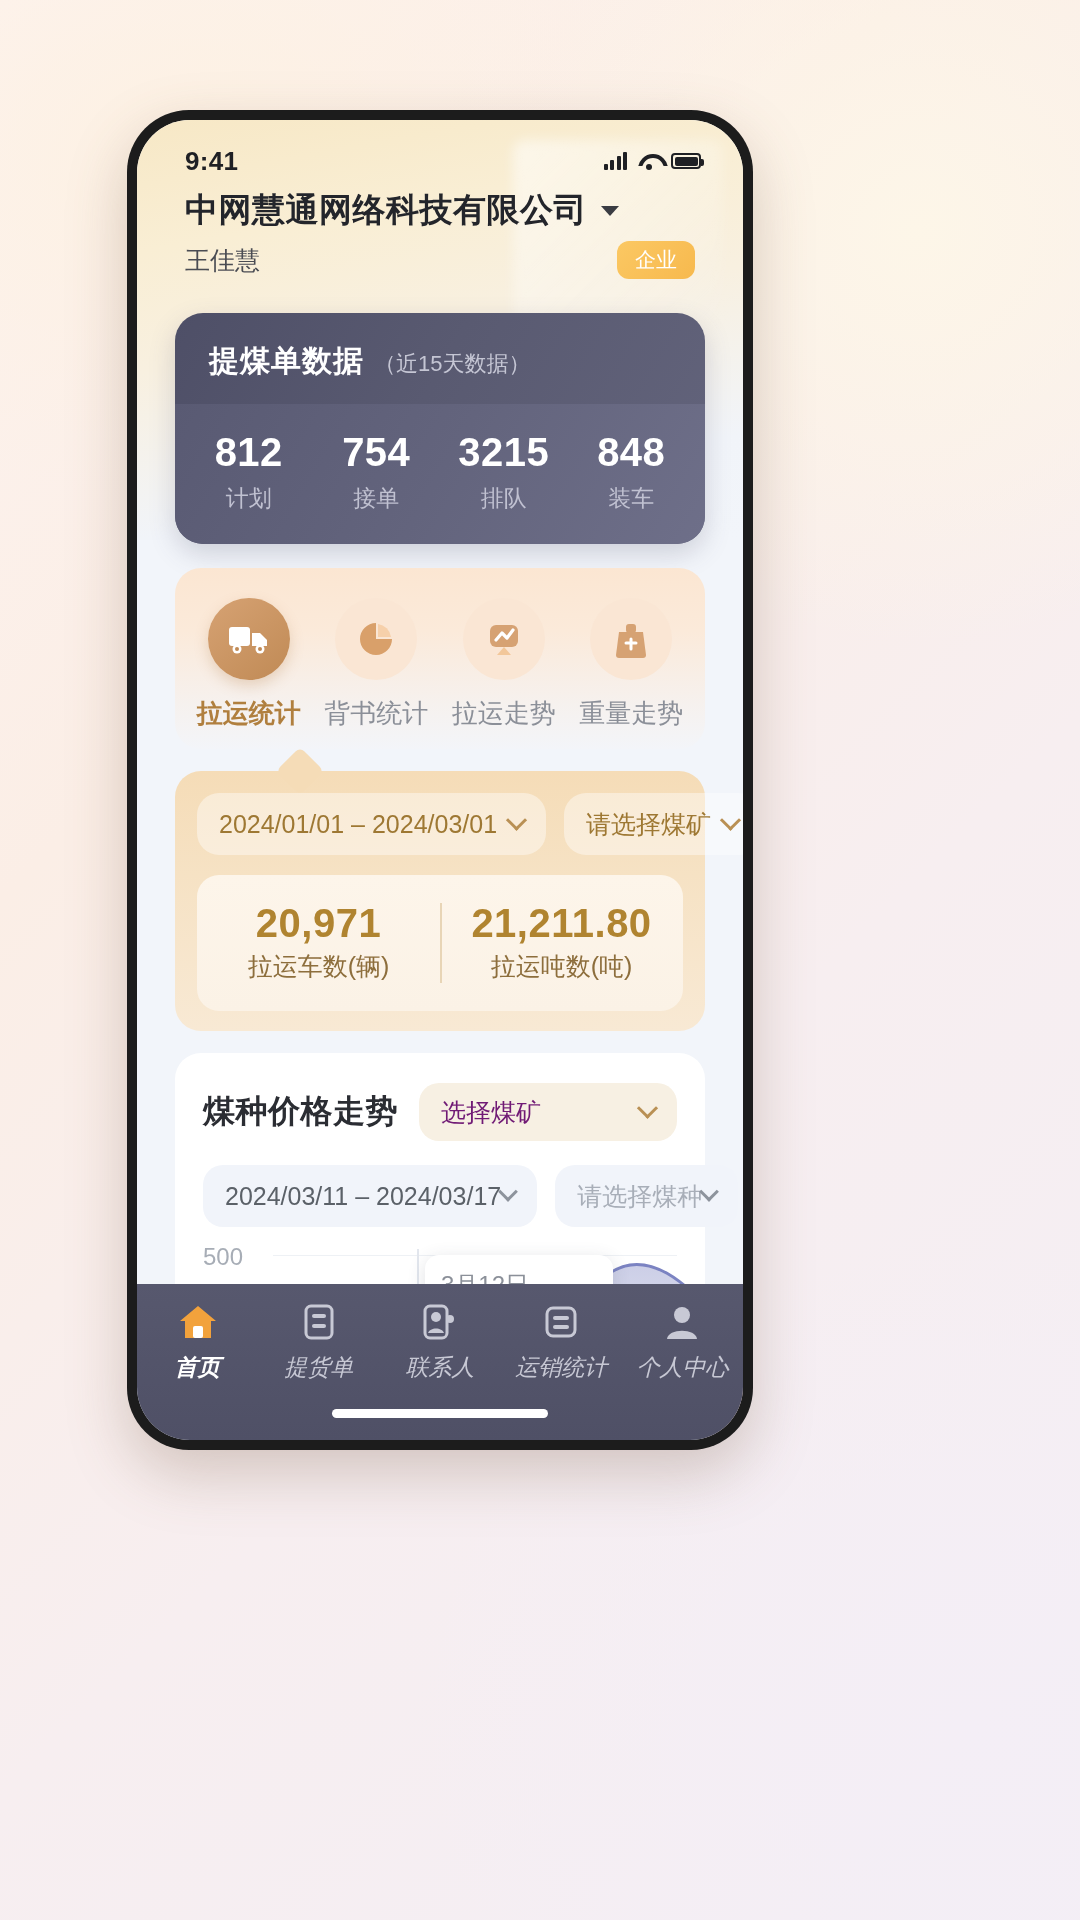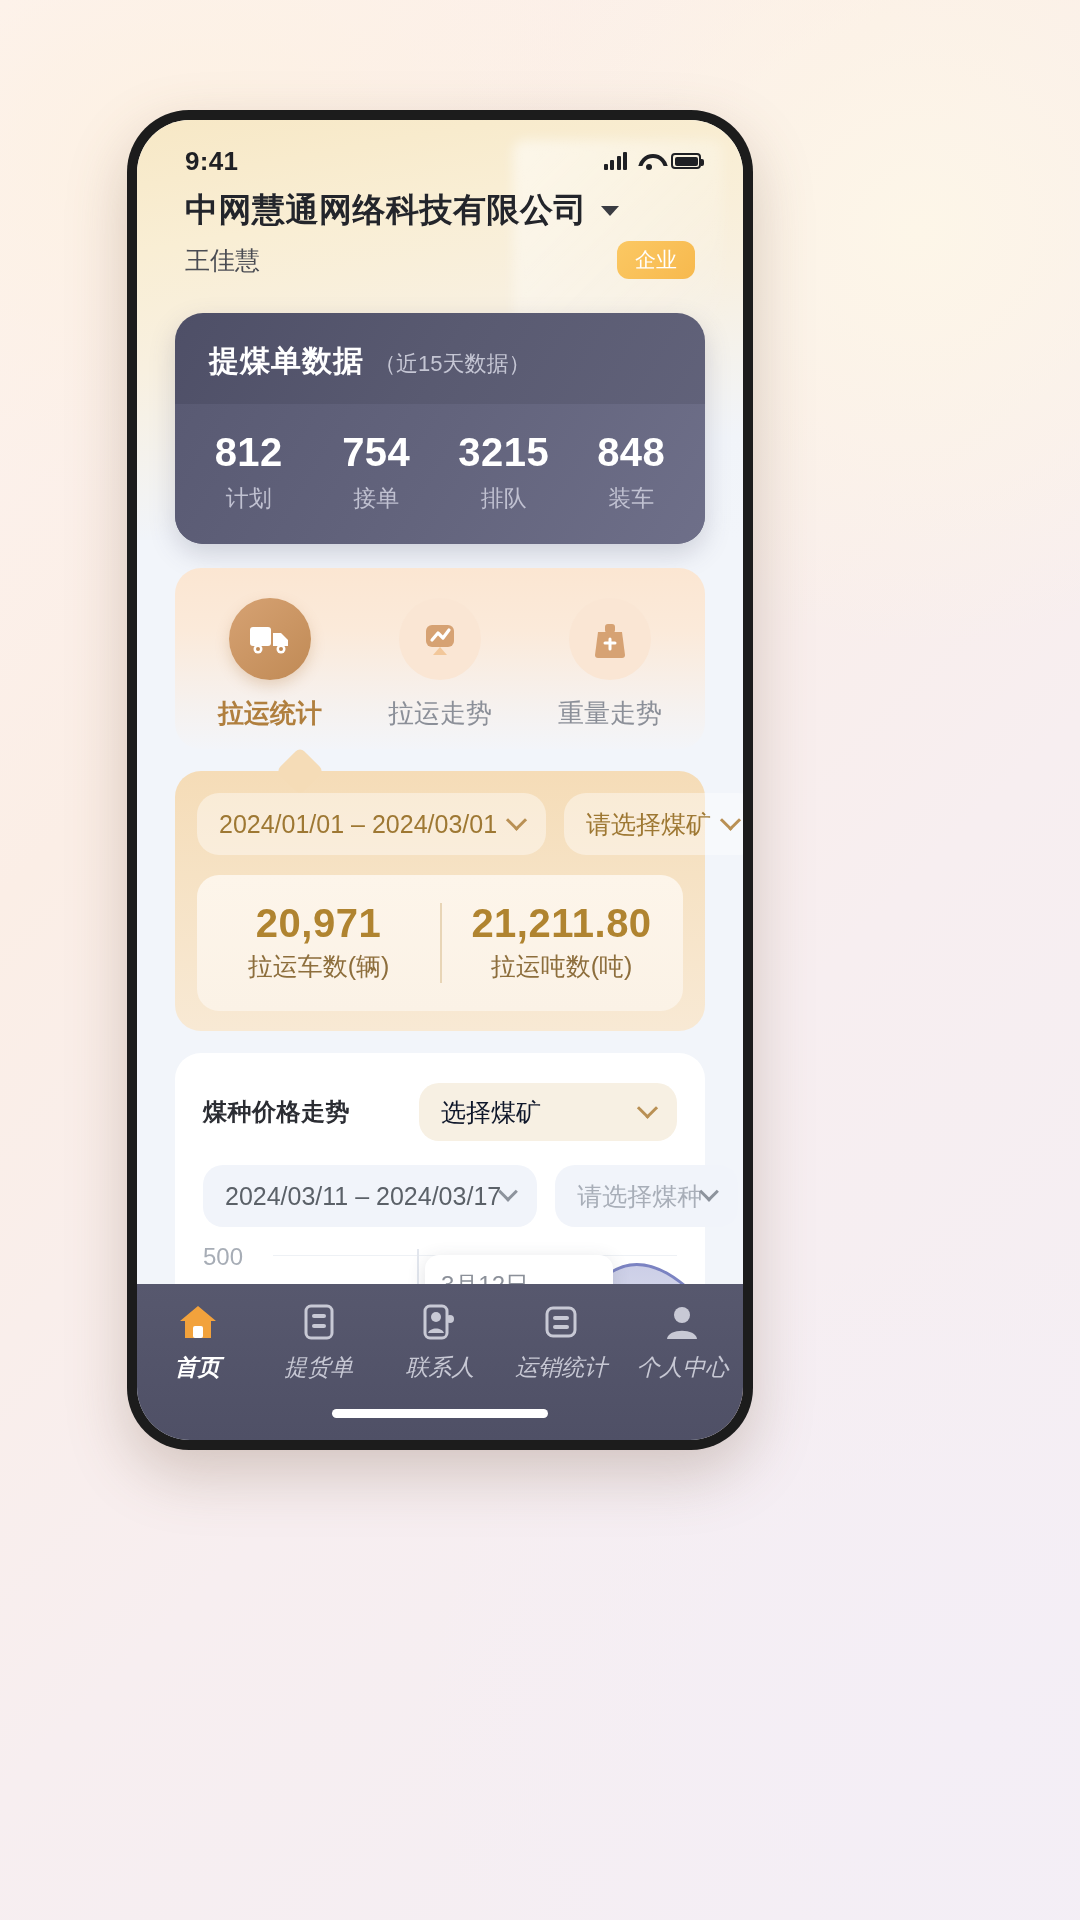--- a/index.html
+++ b/index.html
@@ -116,24 +116,24 @@
     display:flex; padding:26px 0 28px; position:relative; }
   .tot { flex:1; text-align:center; }
   .tot-num { font-size:40px; font-weight:700; color:#b08430; letter-spacing:.5px; }
   .tot-lbl { font-size:25px; color:#8d6e3c; margin-top:4px; }
   .tot-div { position:absolute; left:50%; top:28px; bottom:28px; width:2px; background:#e8d5b6; }
 
   
   .chart-card { position:relative; margin:22px 38px 0; border-radius:26px; background:#fff;
     padding:30px 28px 0; }
   .chart-head { display:flex; align-items:center; justify-content:space-between; }
-  .chart-title { font-size:24px; font-weight:700; color:#2b2d33; letter-spacing:.5px; }
+  .chart-title { font-size:32px; font-weight:700; color:#2b2d33; letter-spacing:.5px; }
   .sel-mine { background:#f7f0e3; border-radius:20px; height:58px; width:258px;
     display:flex; align-items:center; justify-content:space-between; padding:0 22px; }
-  .sel-mine .pill-txt { color:#0f172a; font-size:25px; }
+  .sel-mine .pill-txt { color:#701a75; font-size:25px; }
   .chart-filters { display:flex; gap:18px; margin-top:24px; }
   .fpill { background:#f1f4fa; border-radius:20px; height:62px; display:flex; align-items:center;
     justify-content:space-between; padding:0 22px; }
   .fpill.a { flex:1.5; } .fpill.b { flex:1; }
   .fpill .t1 { font-size:25px; color:#5b6168; white-space:nowrap; }
   .fpill .t2 { font-size:25px; color:#a8aeb8; white-space:nowrap; }
   .fchev { width:14px; height:14px; border-right:3px solid #8d939c; border-bottom:3px solid #8d939c;
     transform:rotate(45deg) translate(-3px,-3px); flex:none; }
 
   .plot { position:relative; margin-top:22px; height:190px; }
@@ -231,20 +231,29 @@
                 <path d="M25 11h8l7 7v6h-15z" fill="#fff"></path>
                 <circle cx="10" cy="27" r="4.5" fill="#fff"></circle>
                 <circle cx="33" cy="27" r="4.5" fill="#fff"></circle>
                 <circle cx="10" cy="27" r="2" fill="#c08a55"></circle>
                 <circle cx="33" cy="27" r="2" fill="#c08a55"></circle>
               </svg>
             </div>
             <div class="tab-lbl">拉运统计</div>
           </div>
 
+          <div class="tab">
+            <div class="tab-ic">
+              <svg width="40" height="40" viewBox="0 0 40 40">
+                <path d="M20 20 L20 4 A16 16 0 1 0 36 20 Z" fill="#d9a06a"></path>
+                <path d="M22 18 L22 5 A15 15 0 0 1 35 18 Z" fill="#f6d0aa"></path>
+              </svg>
+            </div>
+            <div class="tab-lbl">背书统计</div>
+          </div>
 
           <div class="tab">
             <div class="tab-ic">
               <svg width="42" height="42" viewBox="0 0 42 42">
                 <rect x="7" y="7" width="28" height="22" rx="6" fill="#d6a273"></rect>
                 <polyline points="13,22 19,15 24,20 30,12" fill="none" stroke="#fff" stroke-width="3.2" stroke-linecap="round" stroke-linejoin="round"></polyline>
                 <path d="M21 29 L28 37 L14 37 Z" fill="#f2c79a"></path>
               </svg>
             </div>
             <div class="tab-lbl">拉运走势</div>

